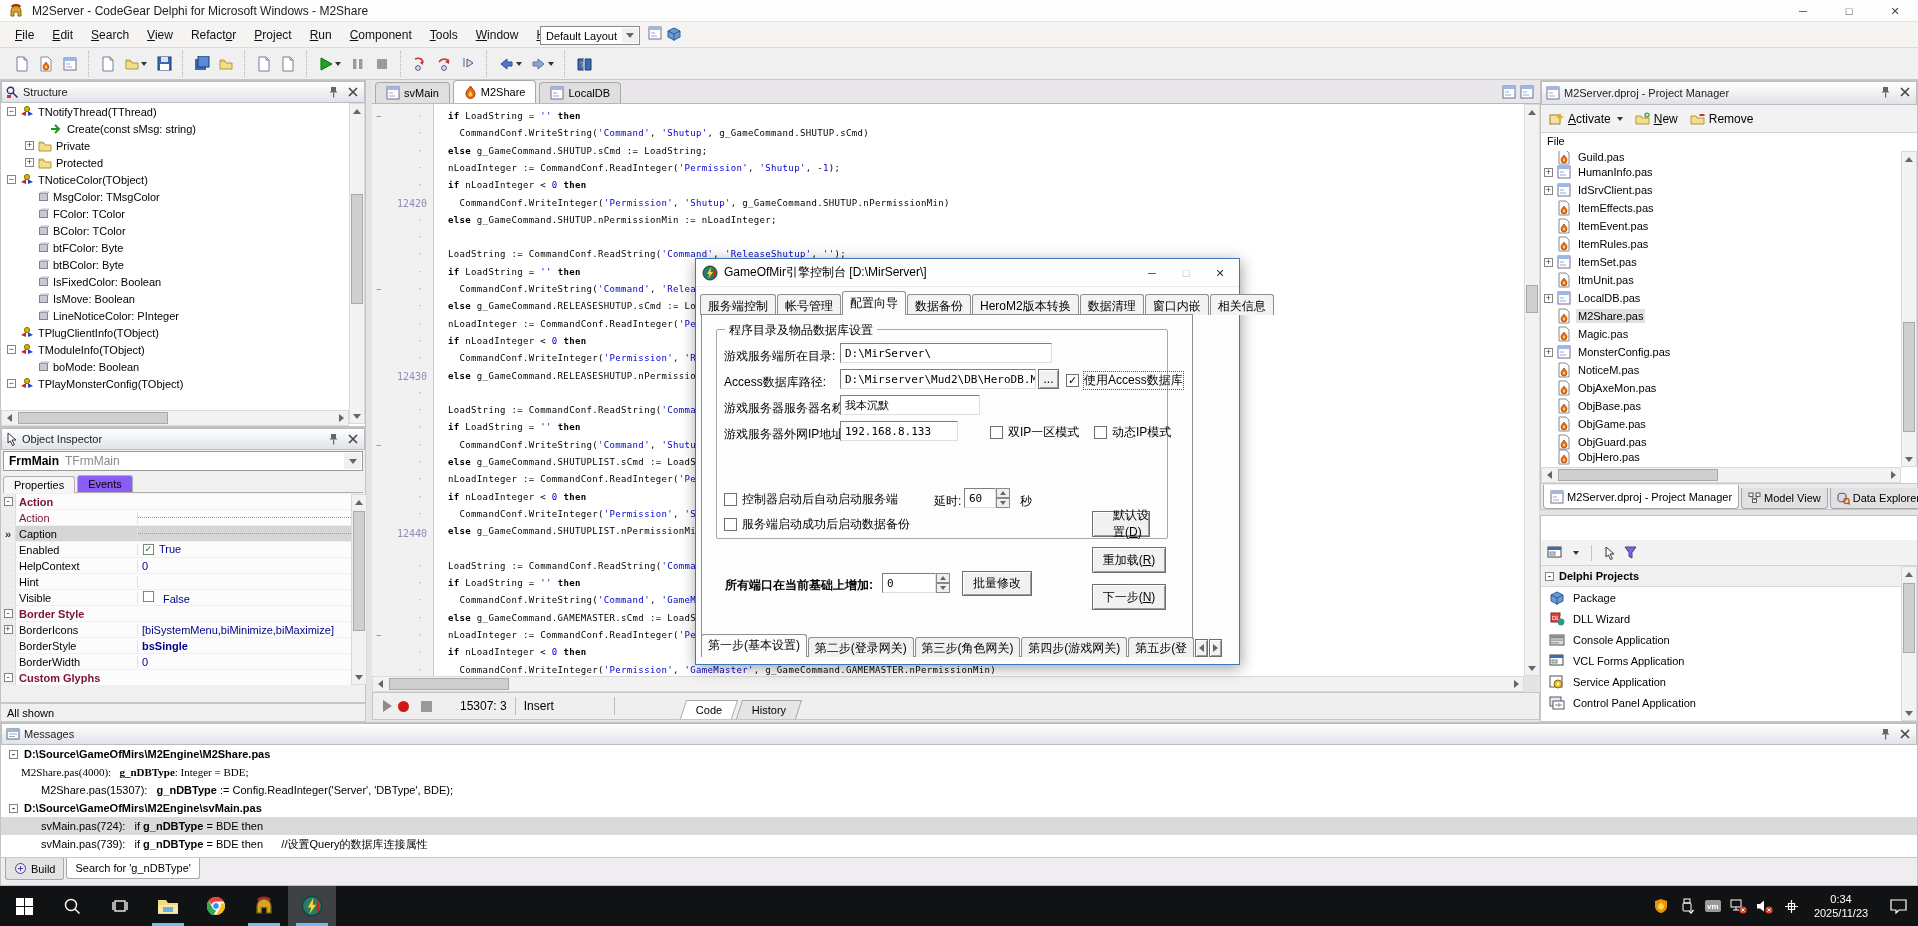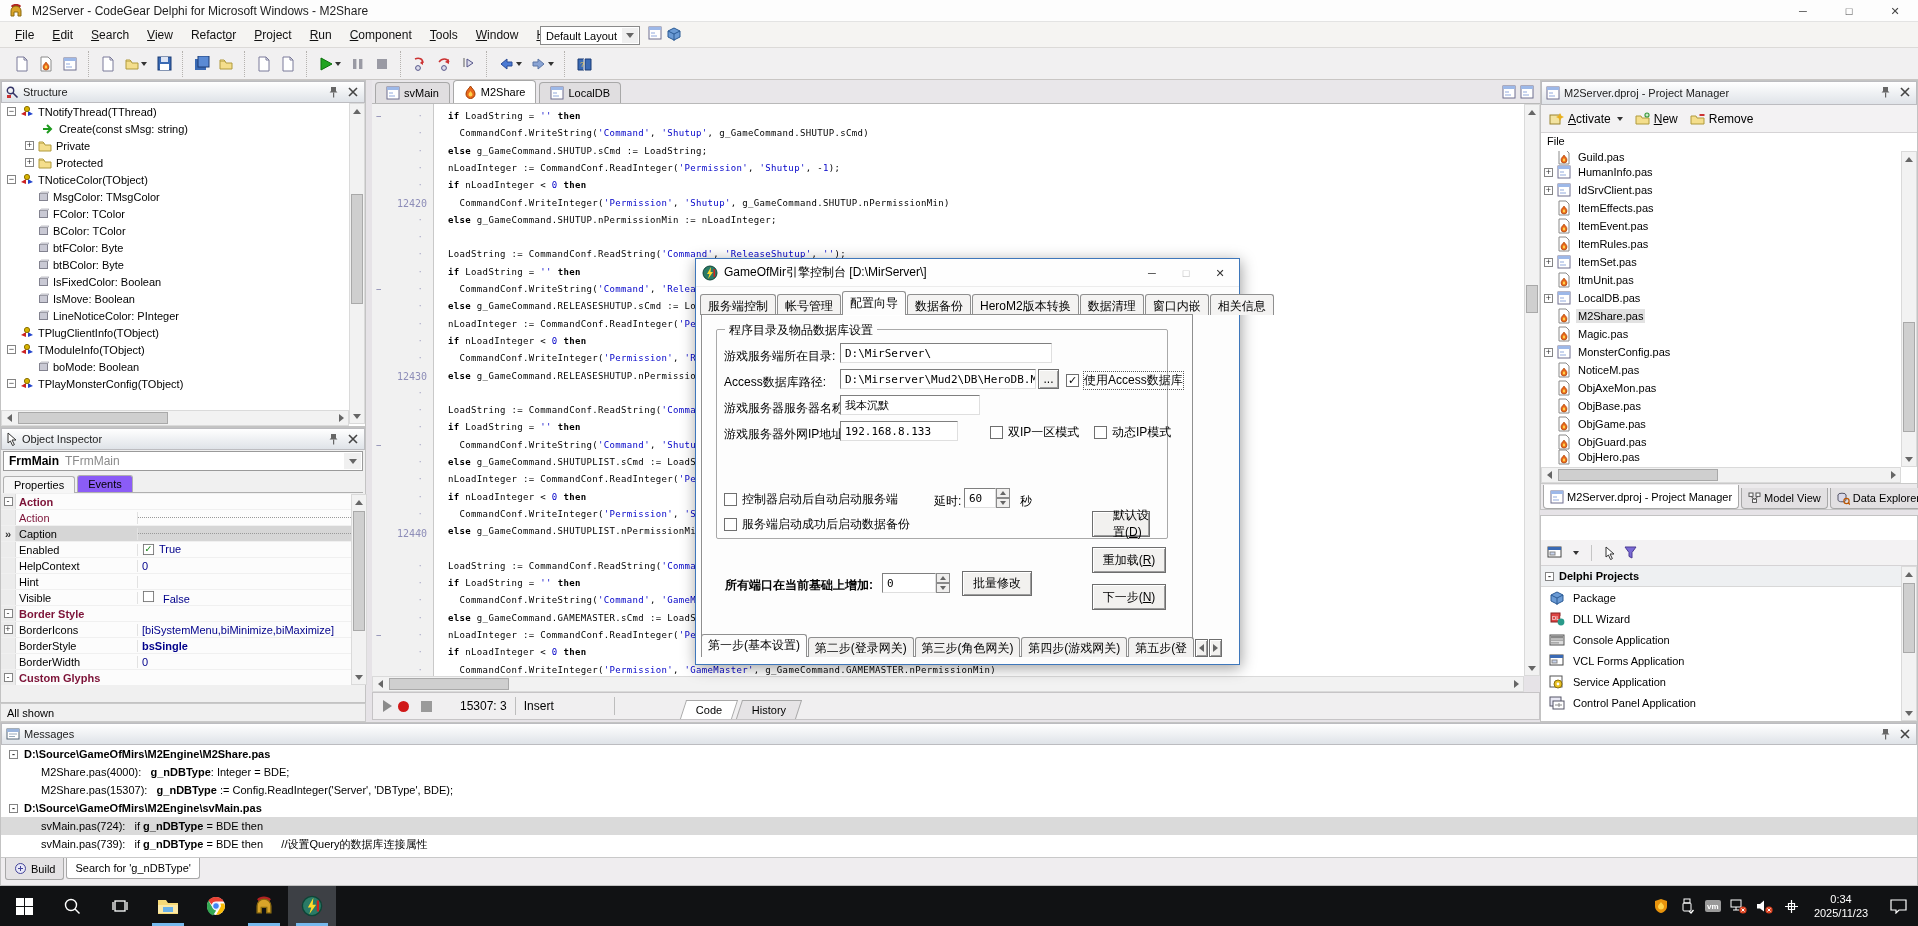--- a/index.html
+++ b/index.html
@@ -390,21 +390,21 @@
         <span class="xbox" style="margin-right: 4px;">−</span>
         <span style="display: inline-flex;">
           <svg width="14" height="13" viewBox="0 0 14 13">
             <path d="M1 9l5-3v5z" fill="#cc2222"></path>
             <path d="M13 9l-5-3v5z" fill="#2244cc"></path>
             <circle cx="7" cy="4" r="2.6" fill="#d8b400" stroke="#8a7000"></circle>
           </svg>
         </span>
         <span class="lbl">TNotifyThread(TThread)</span>
       </div>
-      <div class="tree-row" style="padding-left: 28px;">
+      <div class="tree-row" style="padding-left: 36px;">
         <span style="width: 13px; flex: 0 0 auto;"></span>
         <span style="display: inline-flex;">
           <svg width="13" height="12" viewBox="0 0 13 12">
             <path d="M1 6h7M5 2l4 4-4 4" fill="none" stroke="#1d9a1d" stroke-width="2"></path>
           </svg>
         </span>
         <span class="lbl">Create(const sMsg: string)</span>
       </div>
       <div class="tree-row" style="padding-left: 24px;">
         <span class="xbox" style="margin-right: 4px;">+</span>
@@ -1278,21 +1278,21 @@
         </span>
       <span class="pinx">
           <svg width="10" height="10" viewBox="0 0 10 10">
             <path d="M1 1l8 8M9 1l-8 8" stroke="#444" stroke-width="1.6"></path>
           </svg>
         </span>
     </span>
   </div>
   <div class="abs" id="msg-body">
       <div class="msg-row group"><span class="xbox" style="margin: 0px 6px 0px 8px;">-</span><span>D:\Source\GameOfMirs\M2Engine\M2Share.pas</span></div>
-      <div class="msg-row" style="padding-left: 40px;"><span>M2Share.pas(4000):   <b>g_nDBType</b>: Integer = BDE;</span></div>
+      <div class="msg-row" style="padding-left: 20px; font-family: Liberation Serif, serif;"><span>M2Share.pas(4000):   <b>g_nDBType</b>: Integer = BDE;</span></div>
       <div class="msg-row" style="padding-left: 40px;"><span>M2Share.pas(15307):   <b>g_nDBType</b> := Config.ReadInteger('Server', 'DBType', BDE);</span></div>
       <div class="msg-row group"><span class="xbox" style="margin: 0px 6px 0px 8px;">-</span><span>D:\Source\GameOfMirs\M2Engine\svMain.pas</span></div>
       <div class="msg-row sel" style="padding-left: 40px;"><span>svMain.pas(724):   if <b>g_nDBType</b> = BDE then</span></div>
       <div class="msg-row" style="padding-left: 40px;"><span>svMain.pas(739):   if <b>g_nDBType</b> = BDE then      //设置Query的数据库连接属性</span></div>
     </div>
   <div class="abs" id="msg-tabs">
       <div class="msg-tab">
         <span style="display: inline-flex;">
           <svg width="13" height="13" viewBox="0 0 13 13">
             <circle cx="6.5" cy="6.5" r="5" fill="#e8e8f8" stroke="#449"></circle>

